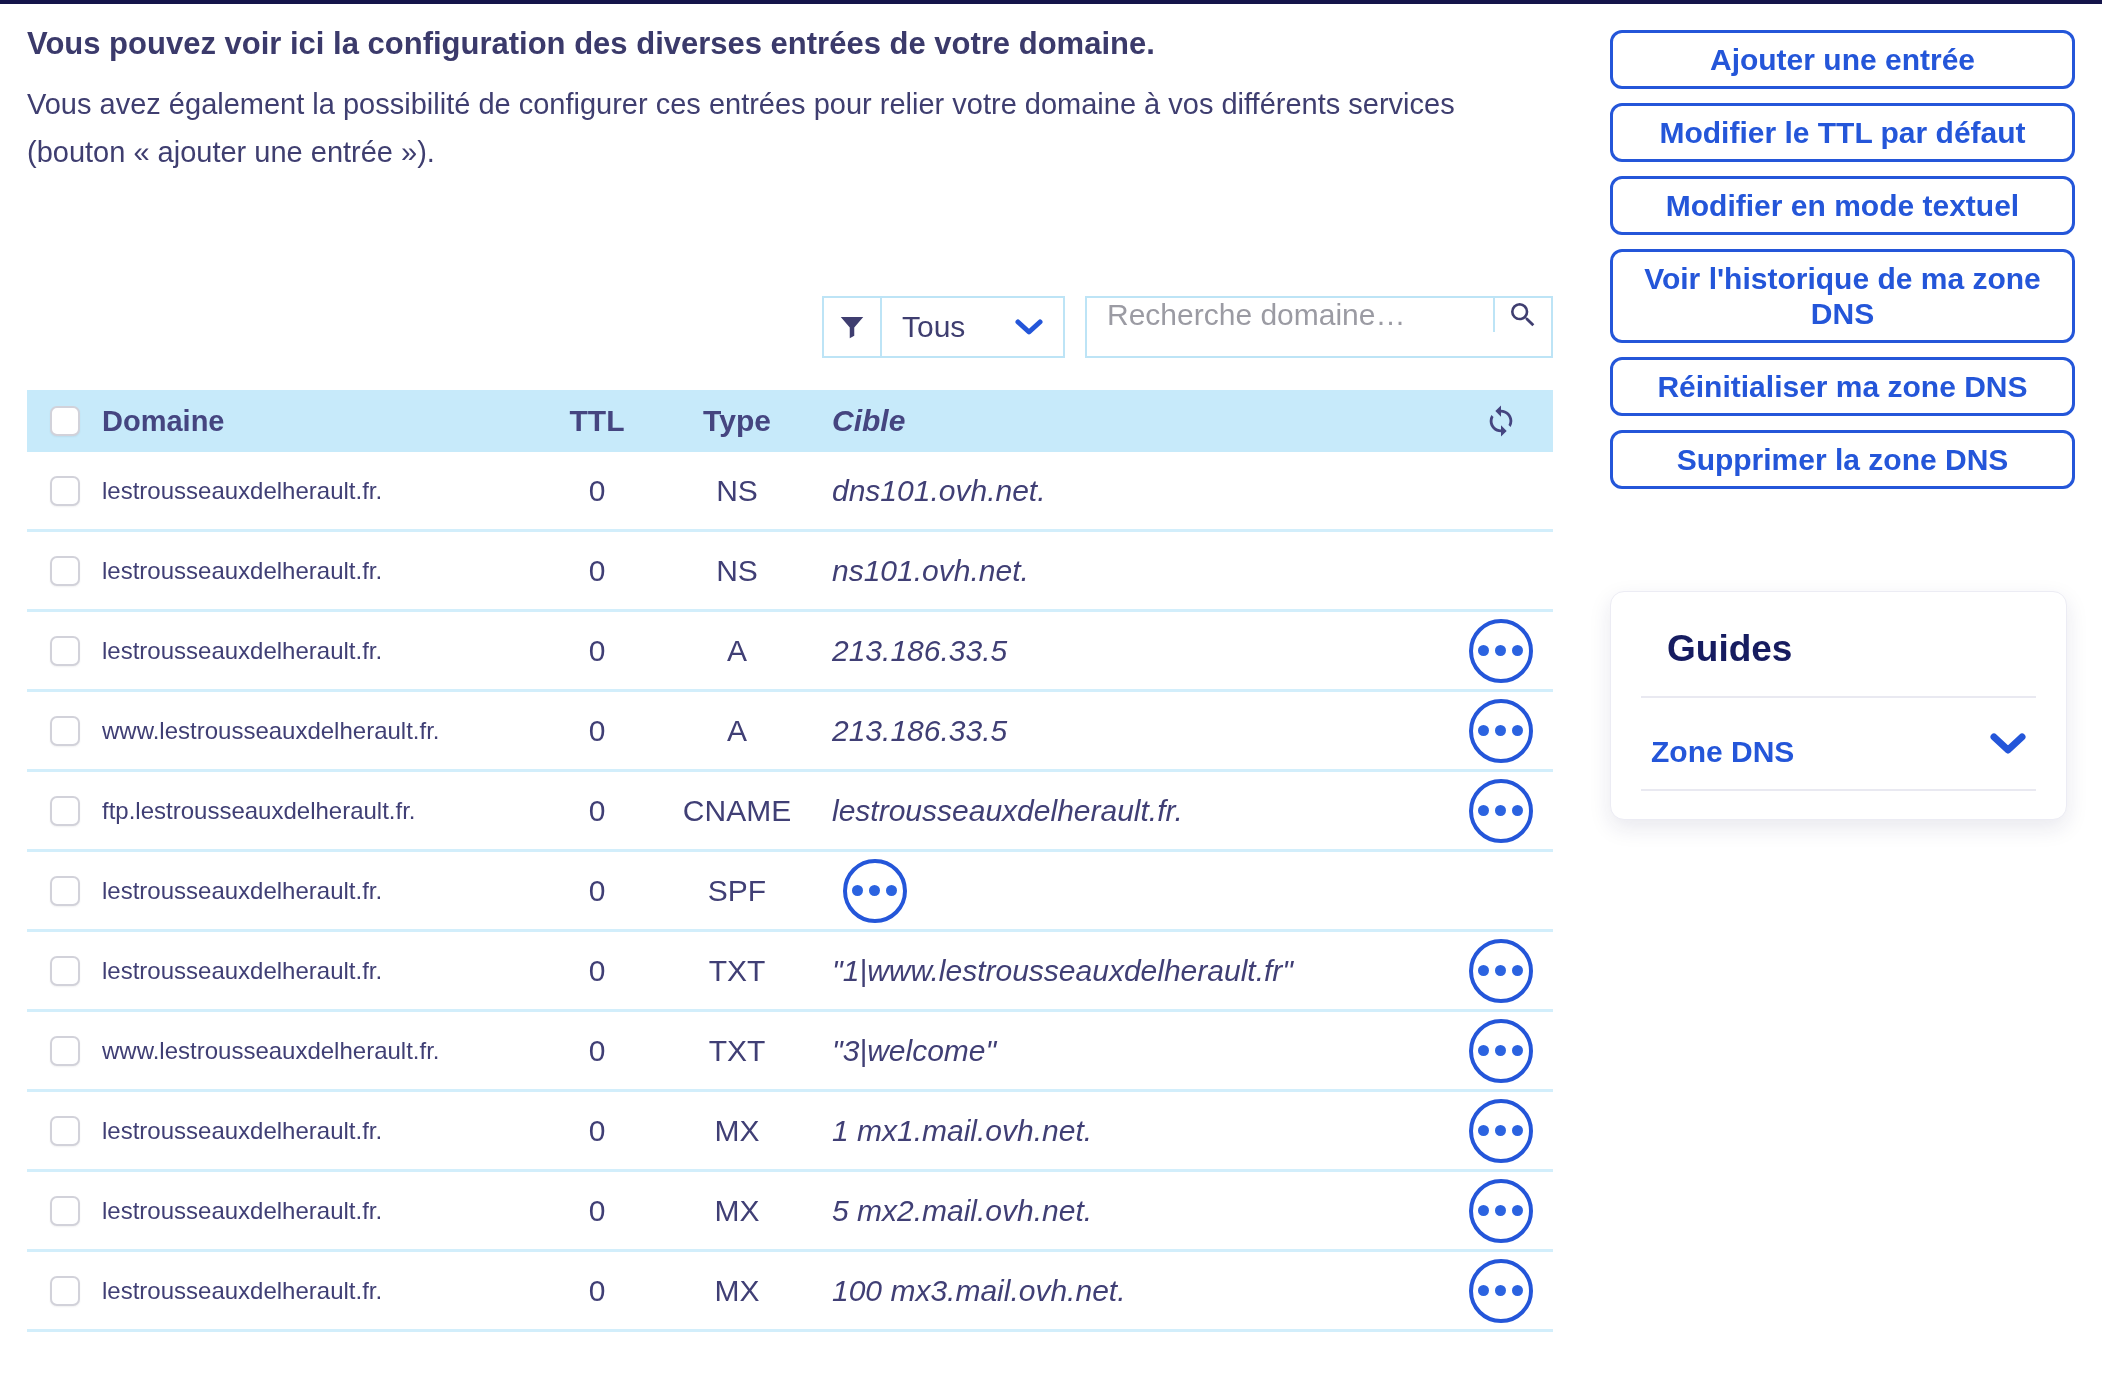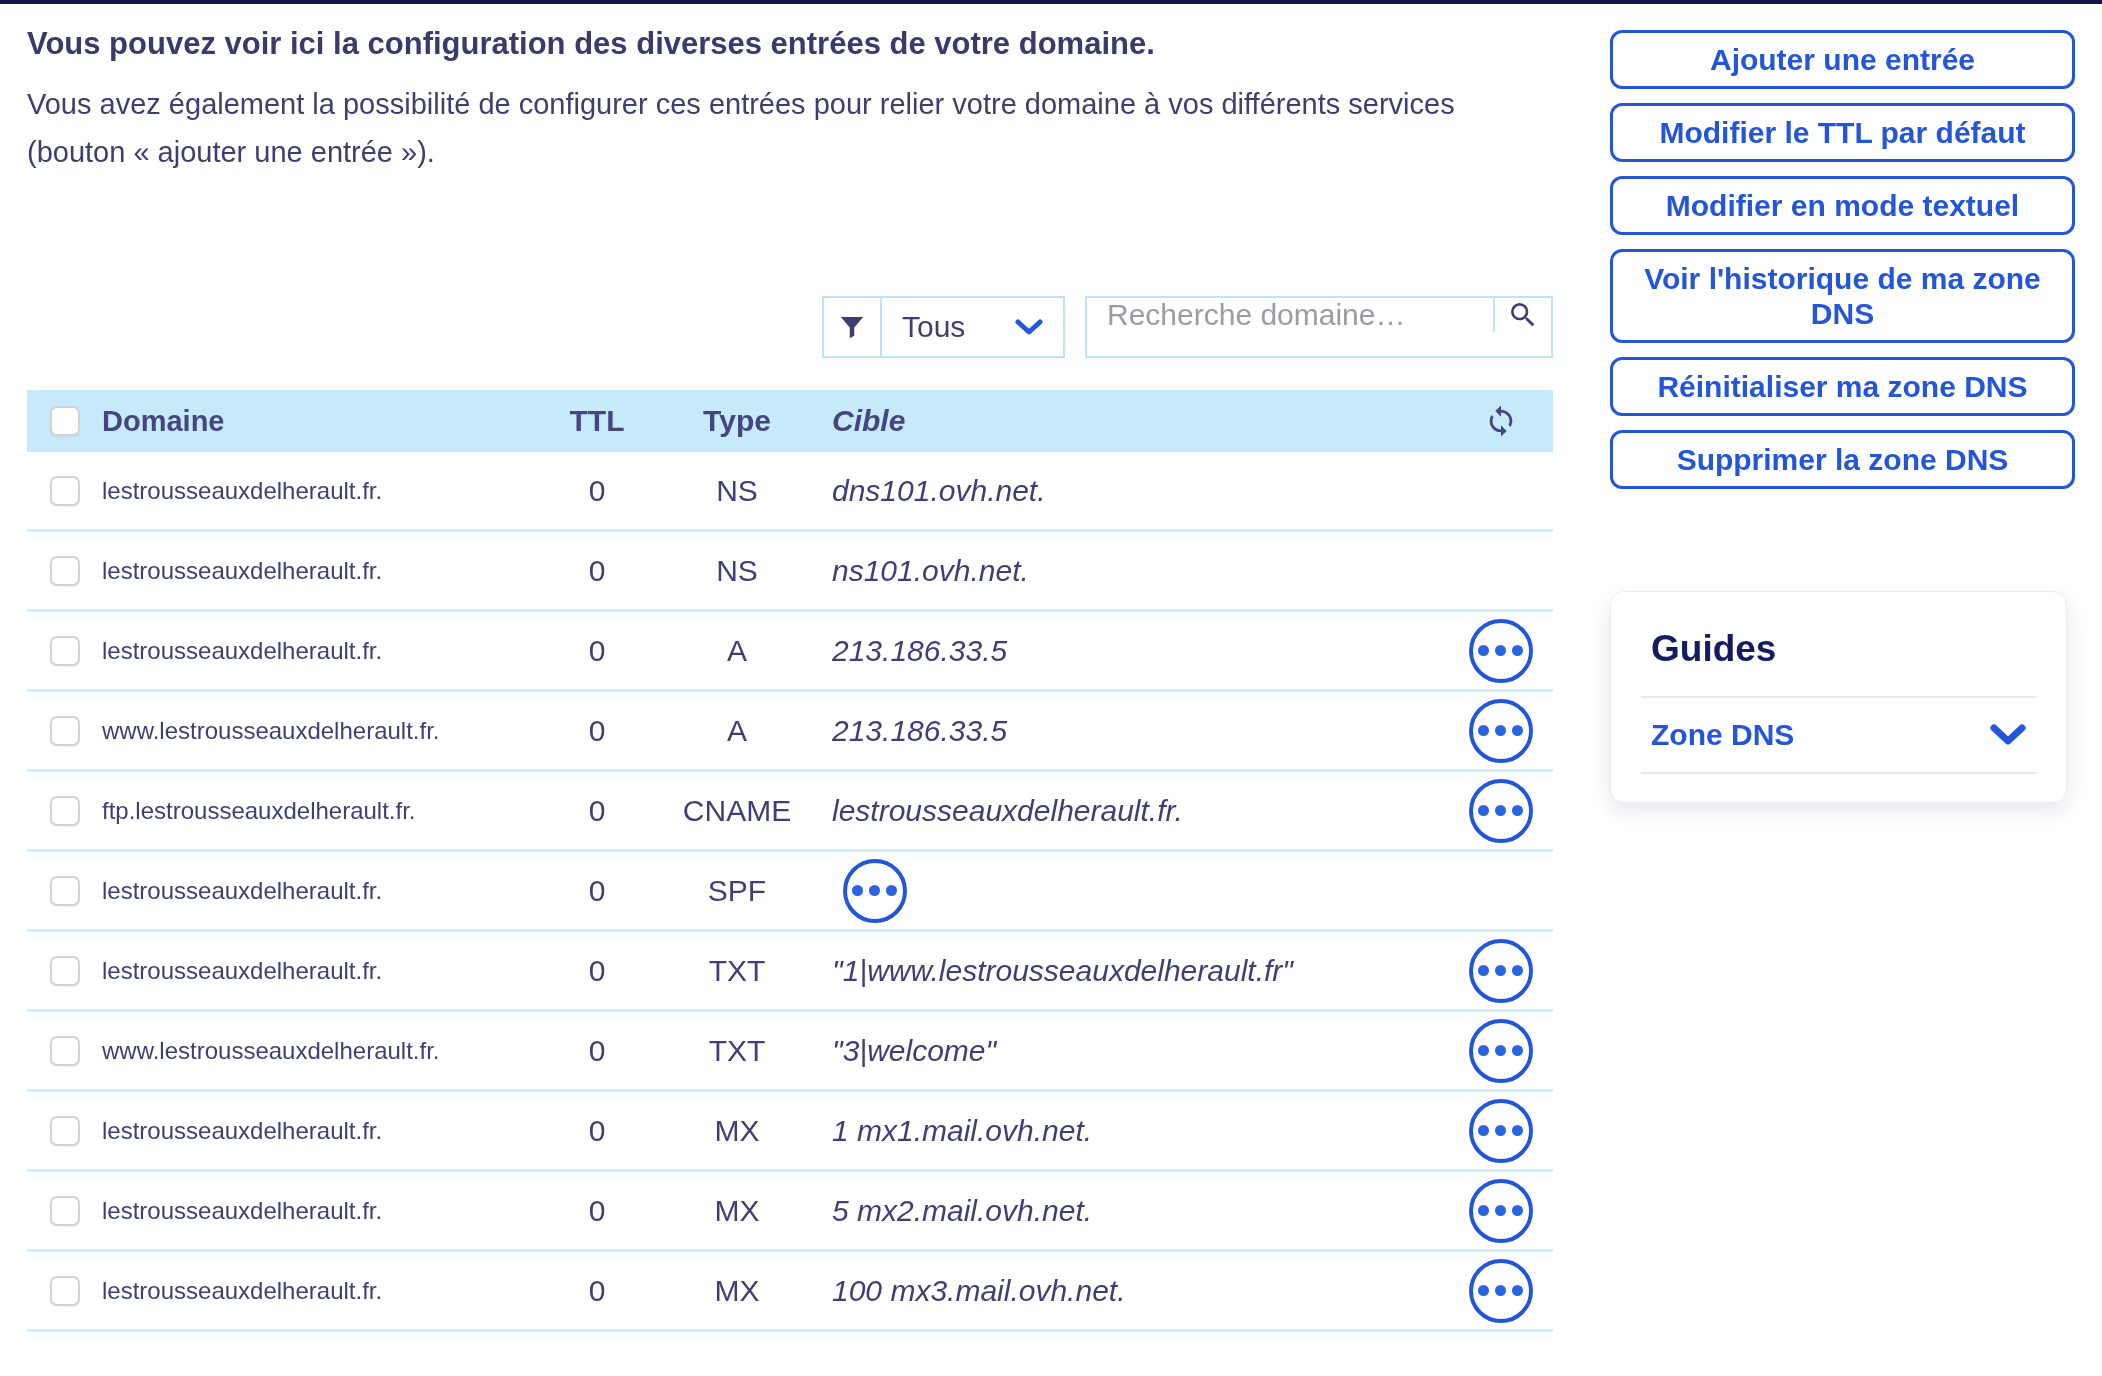--- a/index.html
+++ b/index.html
@@ -70,26 +70,26 @@
     font-family:inherit; cursor:pointer;
   }
 
   
   .guides-card {
     position:absolute; left:1610px; top:591px; width:457px;
     background:#fff; border:1px solid #ececf4; border-radius:14px;
     box-shadow:0 8px 22px rgba(30,30,90,0.10);
     padding:36px 30px 28px 30px;
   }
-  .guides-title { font-size:37px; font-weight:700; color:#161c60; margin:0 0 26px 10px; }
+  .guides-title { font-size:37px; font-weight:700; color:#161c60; margin:0 0 26px 26px; }
   .guides-item {
     border-top:2px solid #e9e9f1; border-bottom:2px solid #e9e9f1;
     padding:20px 10px; display:flex; justify-content:space-between; align-items:center; cursor:pointer;
   }
-  .guides-link { font-size:30px; font-weight:700; color:#2456d9; }
+  .guides-link { font-size:30px; font-weight:700; color:#2456d9;margin-top:17px; }
 
   svg { display:block; }
 </style>
 </head>
 <body>
 
 <div class="top-strip"></div>
 
 <div class="intro-title">Vous pouvez voir ici la configuration des diverses entrées de votre domaine.</div>
 <div class="intro-body">Vous avez également la possibilité de configurer ces entrées pour relier votre domaine à vos différents services (bouton « ajouter une entrée »).</div>

